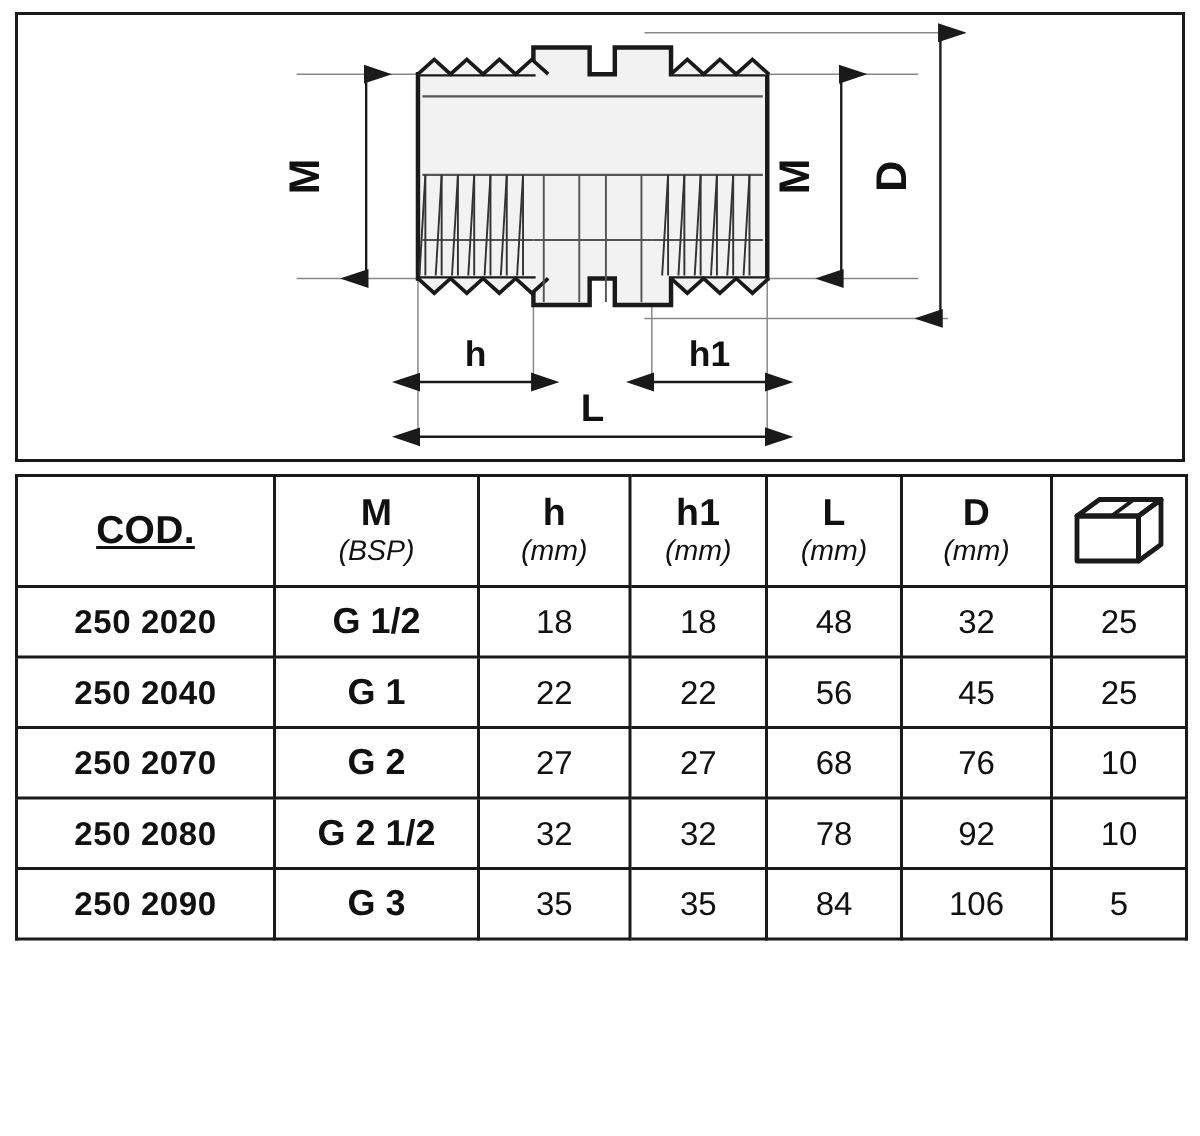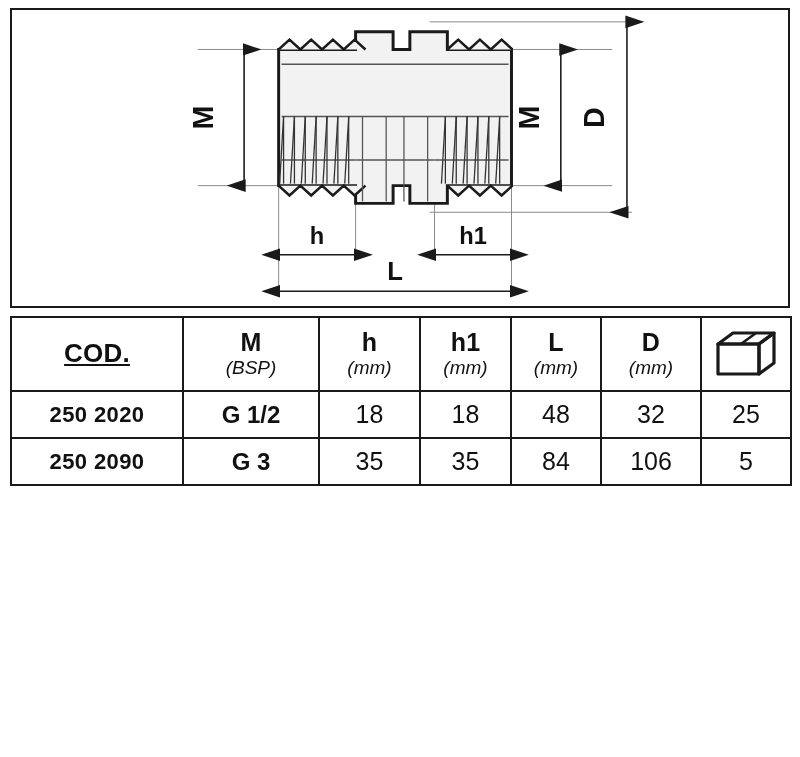--- a/index.html
+++ b/index.html
@@ -99,21 +99,21 @@
   td.cell-cod {
     font-size: 22px;
     font-weight: bold;
     letter-spacing: 0.4px;
   }
   td.cell-m {
     font-size: 24px;
     font-weight: bold;
   }
   td.cell-num {
-    font-size: 25px;
+    font-size: 22px;
     font-weight: normal;
   }
 
   
   col.c-cod  { width: 172px; }
   col.c-m    { width: 136px; }
   col.c-h    { width: 101px; }
   col.c-h1   { width: 91px; }
   col.c-l    { width: 90px; }
   col.c-d    { width: 100px; }
@@ -297,20 +297,47 @@
       <tr>
         <td class="cell-cod">250 2020</td>
         <td class="cell-m">G 1/2</td>
         <td class="cell-num">18</td>
         <td class="cell-num">18</td>
         <td class="cell-num">48</td>
         <td class="cell-num">32</td>
         <td class="cell-num">25</td>
       </tr>
       <tr>
+        <td class="cell-cod">250 2040</td>
+        <td class="cell-m">G 1</td>
+        <td class="cell-num">22</td>
+        <td class="cell-num">22</td>
+        <td class="cell-num">56</td>
+        <td class="cell-num">45</td>
+        <td class="cell-num">25</td>
+      </tr>
+      <tr>
+        <td class="cell-cod">250 2070</td>
+        <td class="cell-m">G 2</td>
+        <td class="cell-num">27</td>
+        <td class="cell-num">27</td>
+        <td class="cell-num">68</td>
+        <td class="cell-num">76</td>
+        <td class="cell-num">10</td>
+      </tr>
+      <tr>
+        <td class="cell-cod">250 2080</td>
+        <td class="cell-m">G 2 1/2</td>
+        <td class="cell-num">32</td>
+        <td class="cell-num">32</td>
+        <td class="cell-num">78</td>
+        <td class="cell-num">92</td>
+        <td class="cell-num">10</td>
+      </tr>
+      <tr>
         <td class="cell-cod">250 2090</td>
         <td class="cell-m">G 3</td>
         <td class="cell-num">35</td>
         <td class="cell-num">35</td>
         <td class="cell-num">84</td>
         <td class="cell-num">106</td>
         <td class="cell-num">5</td>
       </tr>
     </tbody>
   </table>

